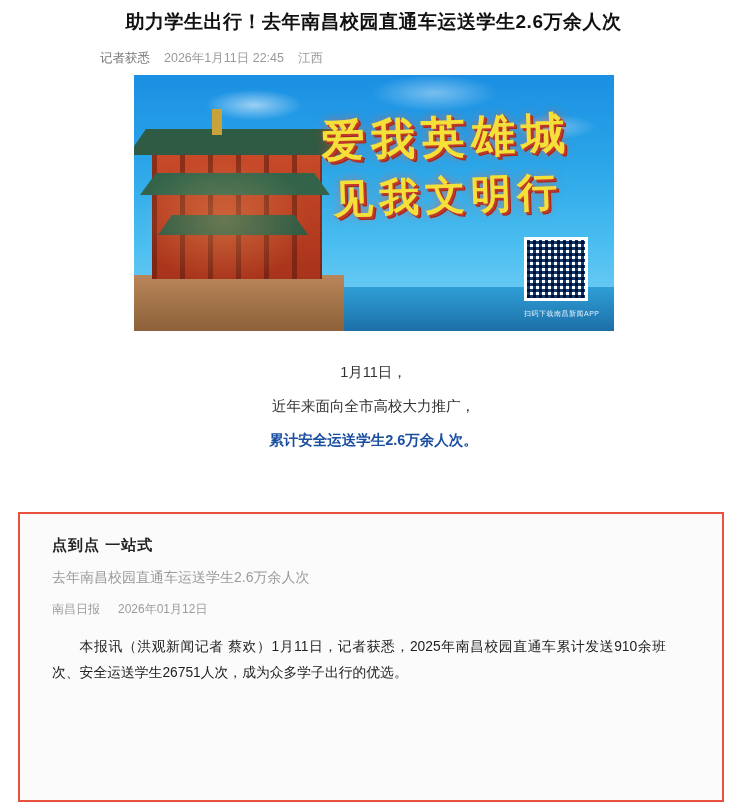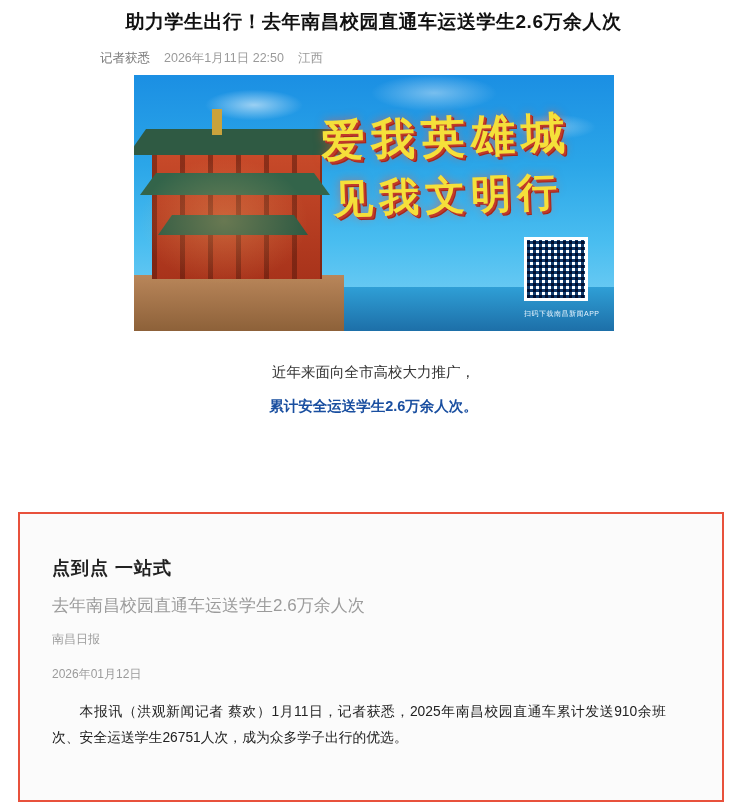--- a/index.html
+++ b/index.html
@@ -212,39 +212,37 @@
     position: absolute;
     left: 18px;
     top: 512px;
     width: 706px;
     height: 290px;
     background: #fbfbfb;
     border: 2px solid #e8513c;
     box-sizing: border-box;
   }
   .qc-title {
-    font-size: 18px;
+    font-size: 15px;
     font-weight: bold;
     color: #222;
     padding: 22px 0 0 32px;
     letter-spacing: 1px;
-    margin-top: 20px;
   }
   .qc-sub {
-    font-size: 17px;
+    font-size: 14px;
     color: #9b9b9b;
     padding: 14px 0 0 32px;
   }
   .qc-meta {
     display: flex;
     gap: 18px;
     font-size: 12px;
     color: #9b9b9b;
     padding: 14px 0 0 32px;
-    flex-direction: column;
   }
   .qc-body {
     padding: 16px 56px 0 32px;
     font-size: 13.8px;
     line-height: 26px;
     color: #222;
     text-align: justify;
   }
   .qc-body p {
     margin: 0 0 10px 0;
@@ -253,21 +251,21 @@
 </style>
 </head>
 <body>
 
 <div class="page">
 
   <div class="article-title">助力学生出行！去年南昌校园直通车运送学生2.6万余人次</div>
 
   <div class="meta-row">
     <span class="meta-source">记者获悉</span>
-    <span>2026年1月11日 22:50</span>
+    <span>2026年1月11日 22:45</span>
     <span>江西</span>
   </div>
 
 
   <div class="hero-wrap">
     <div class="hero">
       <div class="clouds"></div>
       <div class="water"></div>
       <div class="pavilion">
         <div class="pav-base"></div>
@@ -282,20 +280,21 @@
       <div class="hero-title">
         <span>爱我英雄城</span>
         <span class="l2">见我文明行</span>
       </div>
       <div class="qr"></div>
       <div class="qr-cap">扫码下载南昌新闻APP</div>
     </div>
   </div>
 
   <div class="lead">
+    <div>1月11日，</div>
     <div>近年来面向全市高校大力推广，</div>
     <div class="hl">累计安全运送学生2.6万余人次。</div>
   </div>
 
   <div class="quote-card">
     <div class="qc-title">点到点 一站式</div>
     <div class="qc-sub">去年南昌校园直通车运送学生2.6万余人次</div>
     <div class="qc-meta">
       <span>南昌日报</span>
       <span>2026年01月12日</span>

